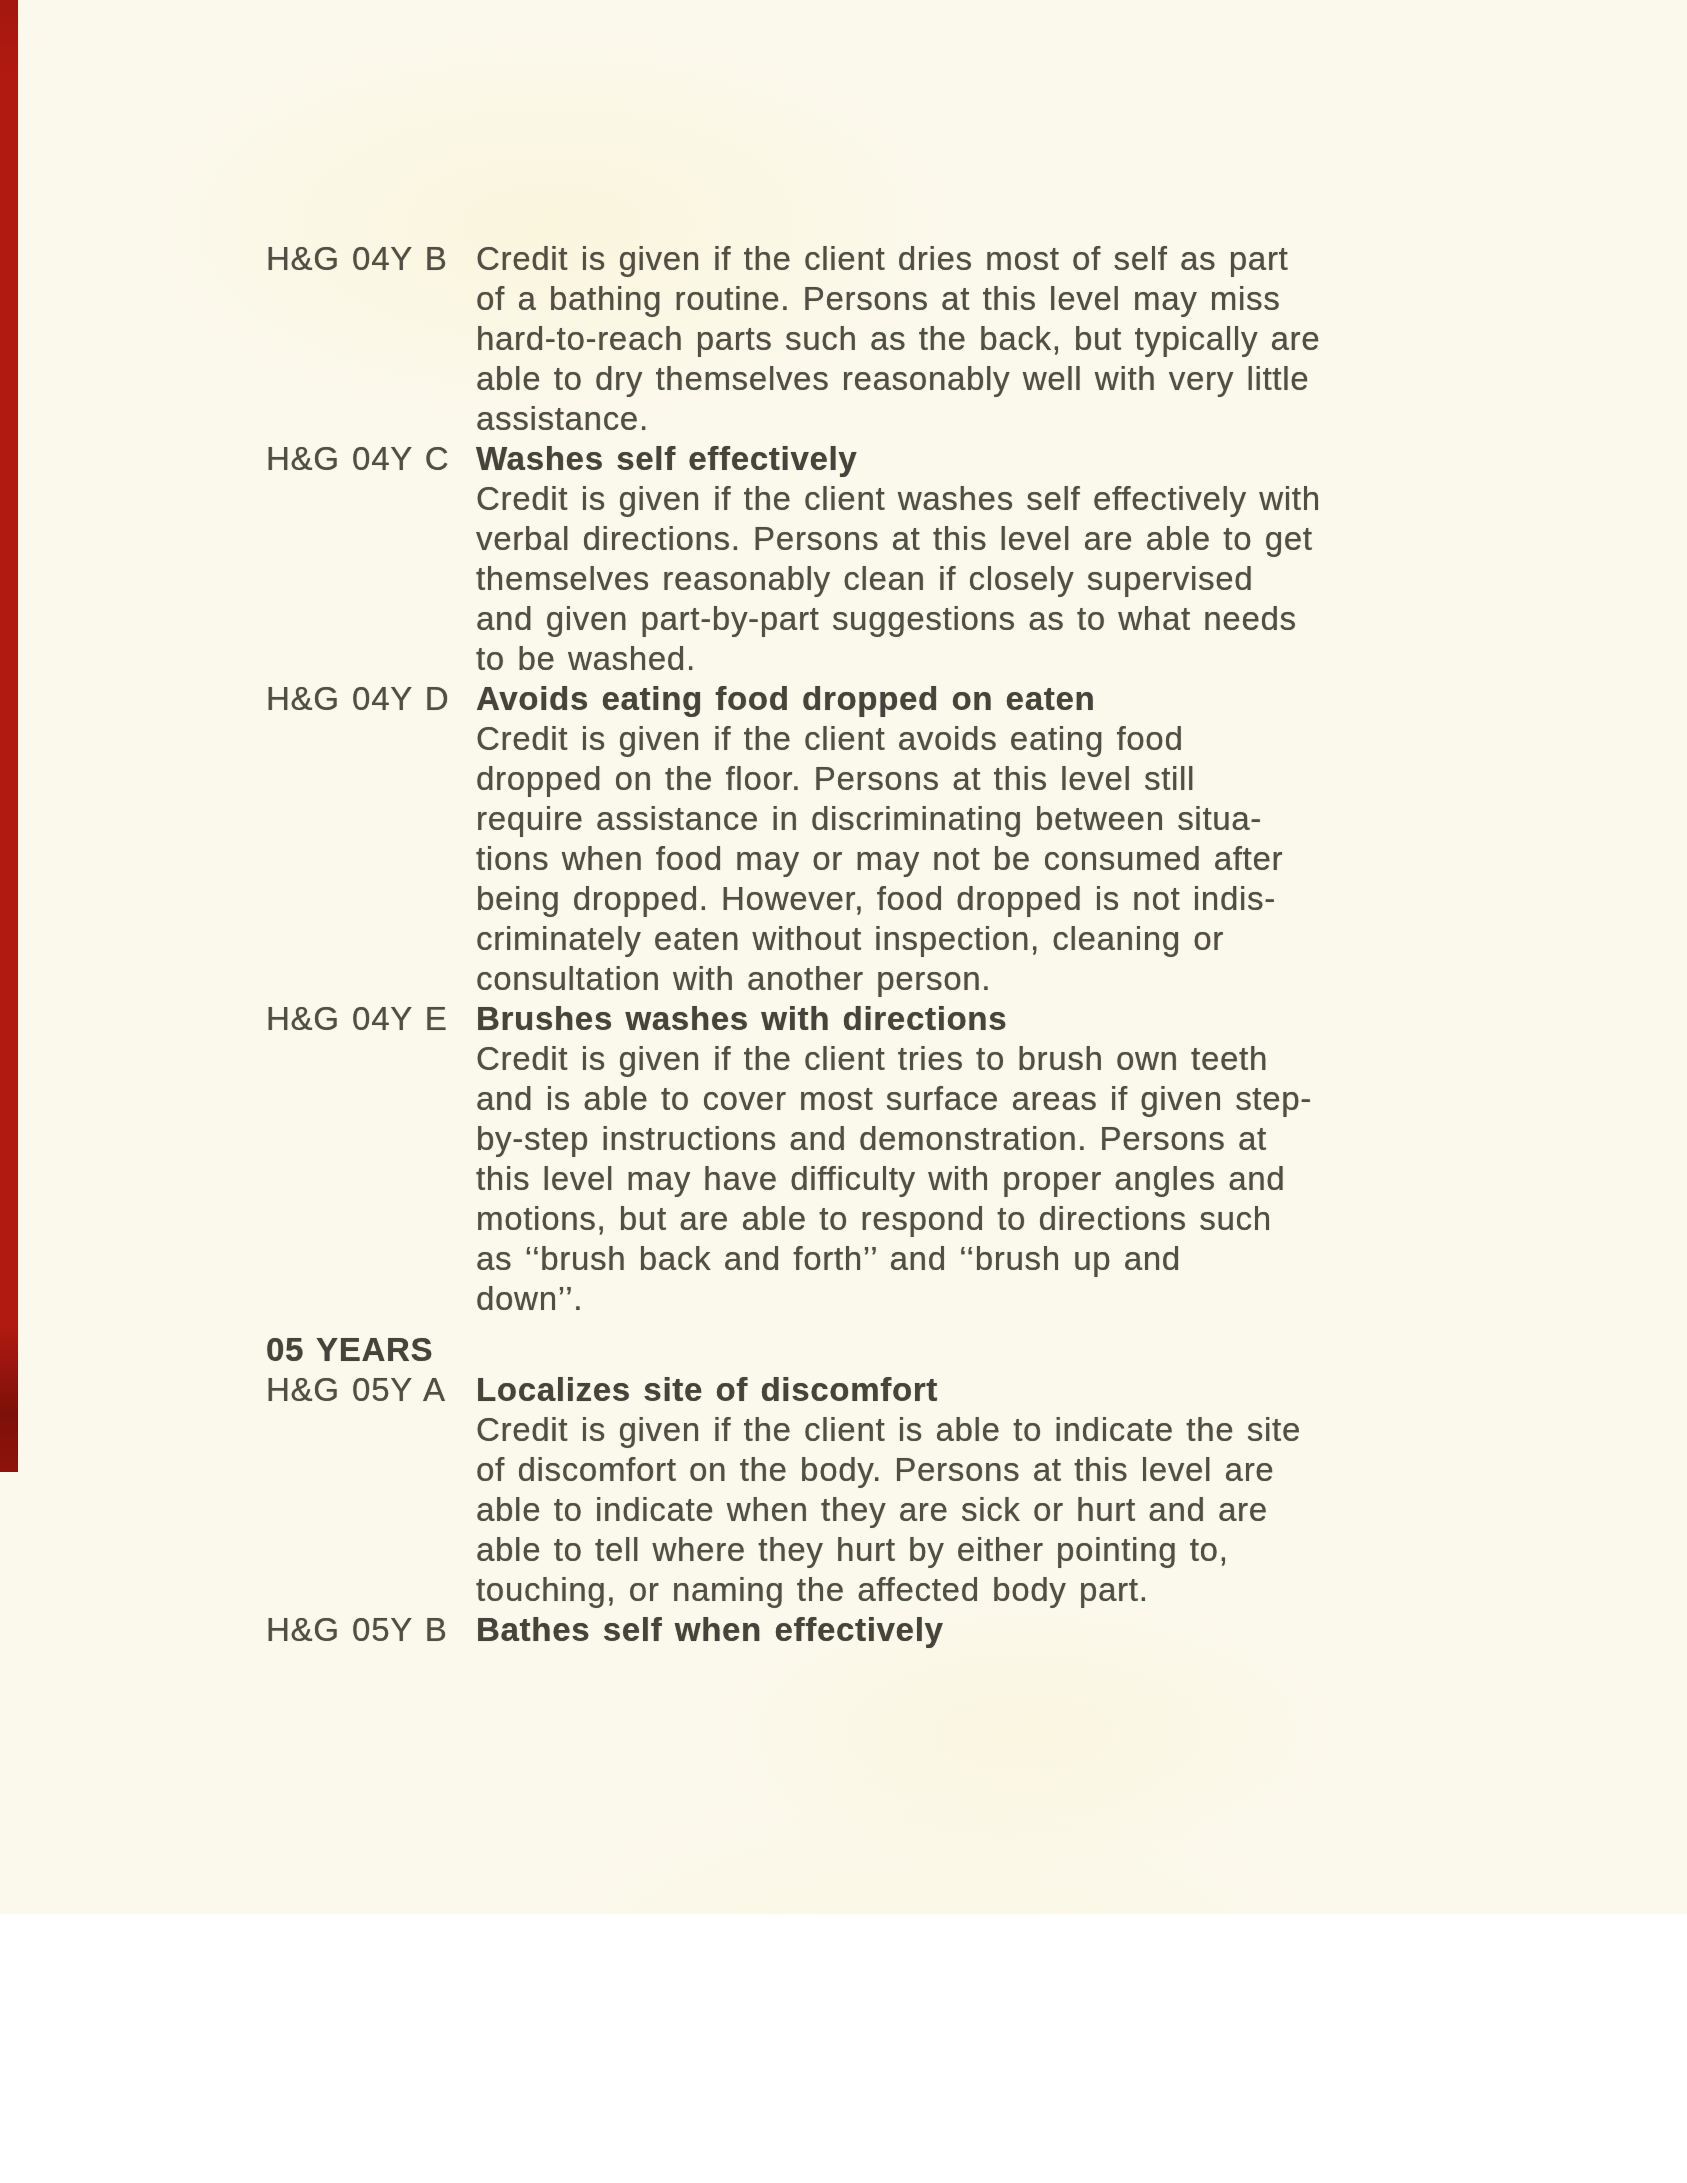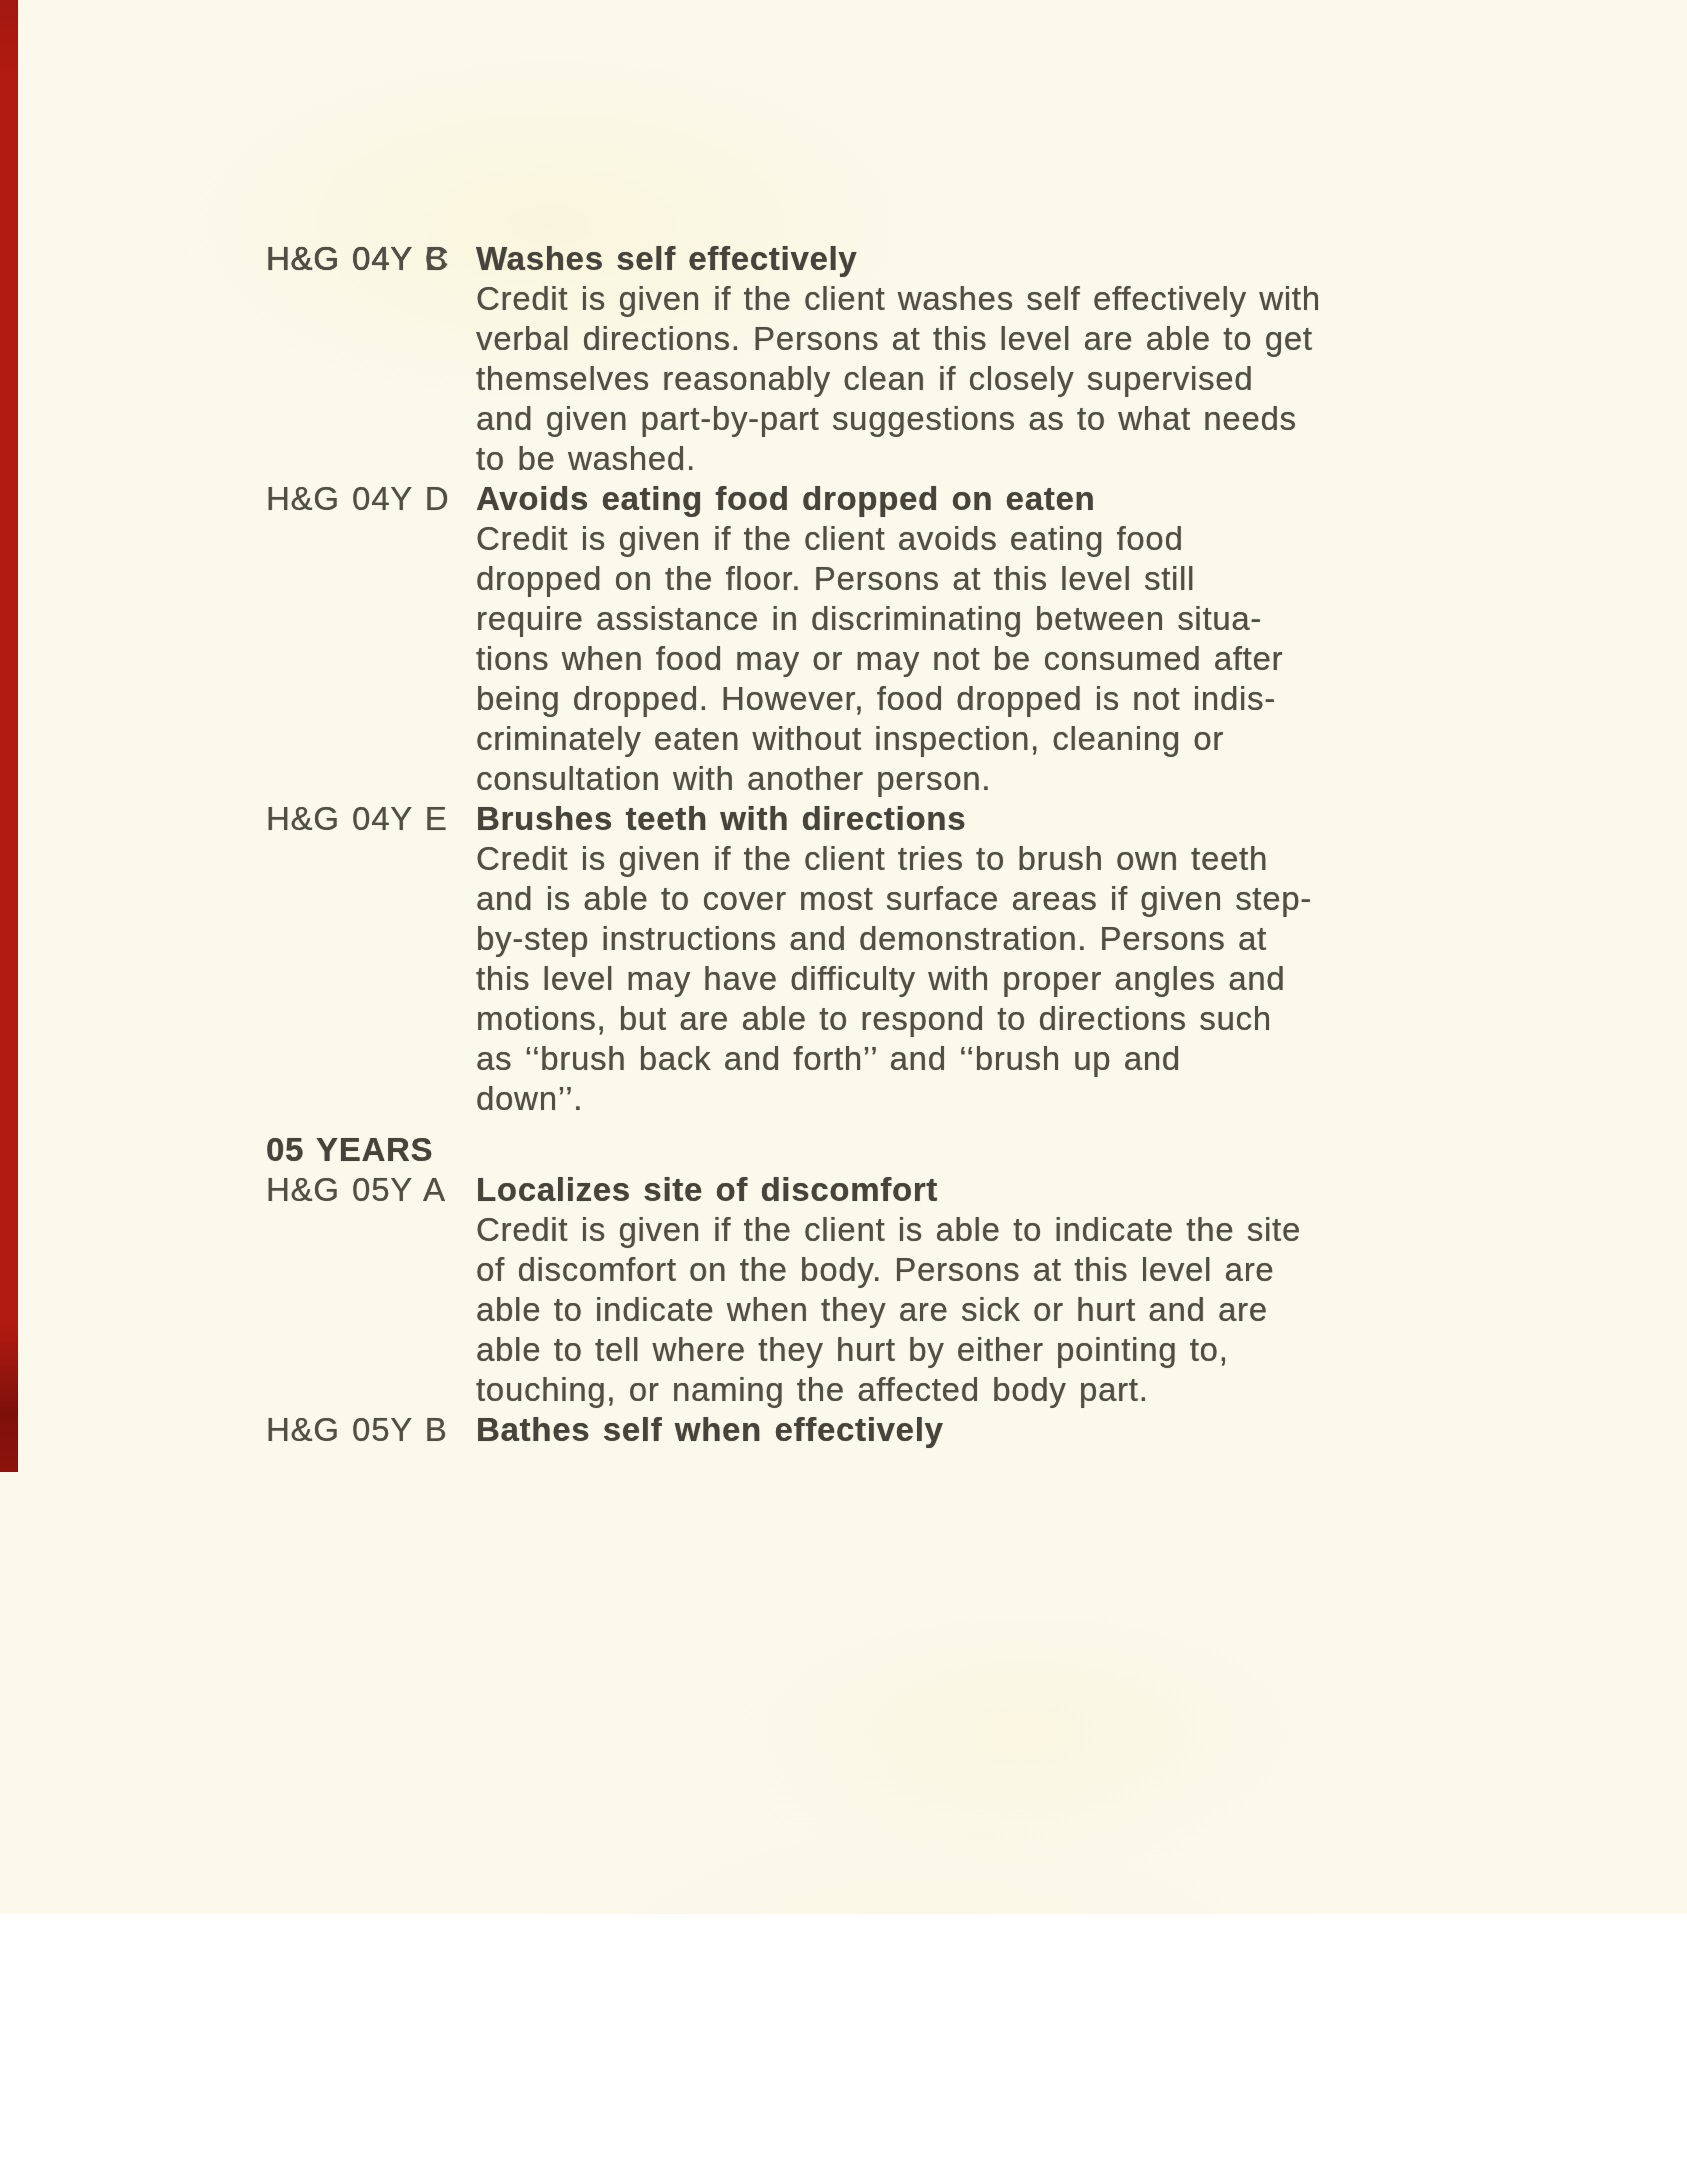--- a/index.html
+++ b/index.html
@@ -72,20 +72,25 @@
 </style>
 </head>
 <body>
 
 <div class="page">
   <div class="red-stripe"></div>
   <div class="content" id="content-root">
       <div class="entry">
     <span class="code">H&amp;G 04Y B</span>
     <div class="entry-text">
+      <div class="desc">Credit is given if the client dries most of self as part
+of a bathing routine. Persons at this level may miss
+hard-to-reach parts such as the back, but typically are
+able to dry themselves reasonably well with very little
+assistance.</div>
     </div>
   </div>
       <div class="entry">
     <span class="code">H&amp;G 04Y C</span>
     <div class="entry-text">
       <div class="title">Washes self effectively</div>
       <div class="desc">Credit is given if the client washes self effectively with
 verbal directions. Persons at this level are able to get
 themselves reasonably clean if closely supervised
 and given part-by-part suggestions as to what needs
@@ -101,21 +106,21 @@
 require assistance in discriminating between situa-
 tions when food may or may not be consumed after
 being dropped. However, food dropped is not indis-
 criminately eaten without inspection, cleaning or
 consultation with another person.</div>
     </div>
   </div>
       <div class="entry">
     <span class="code">H&amp;G 04Y E</span>
     <div class="entry-text">
-      <div class="title">Brushes teeth with directions</div>
+      <div class="title">Brushes washes with directions</div>
       <div class="desc">Credit is given if the client tries to brush own teeth
 and is able to cover most surface areas if given step-
 by-step instructions and demonstration. Persons at
 this level may have difficulty with proper angles and
 motions, but are able to respond to directions such
 as ‘‘brush back and forth’’ and ‘‘brush up and
 down’’.</div>
     </div>
   </div>
       <div class="section-heading">05 YEARS</div>

